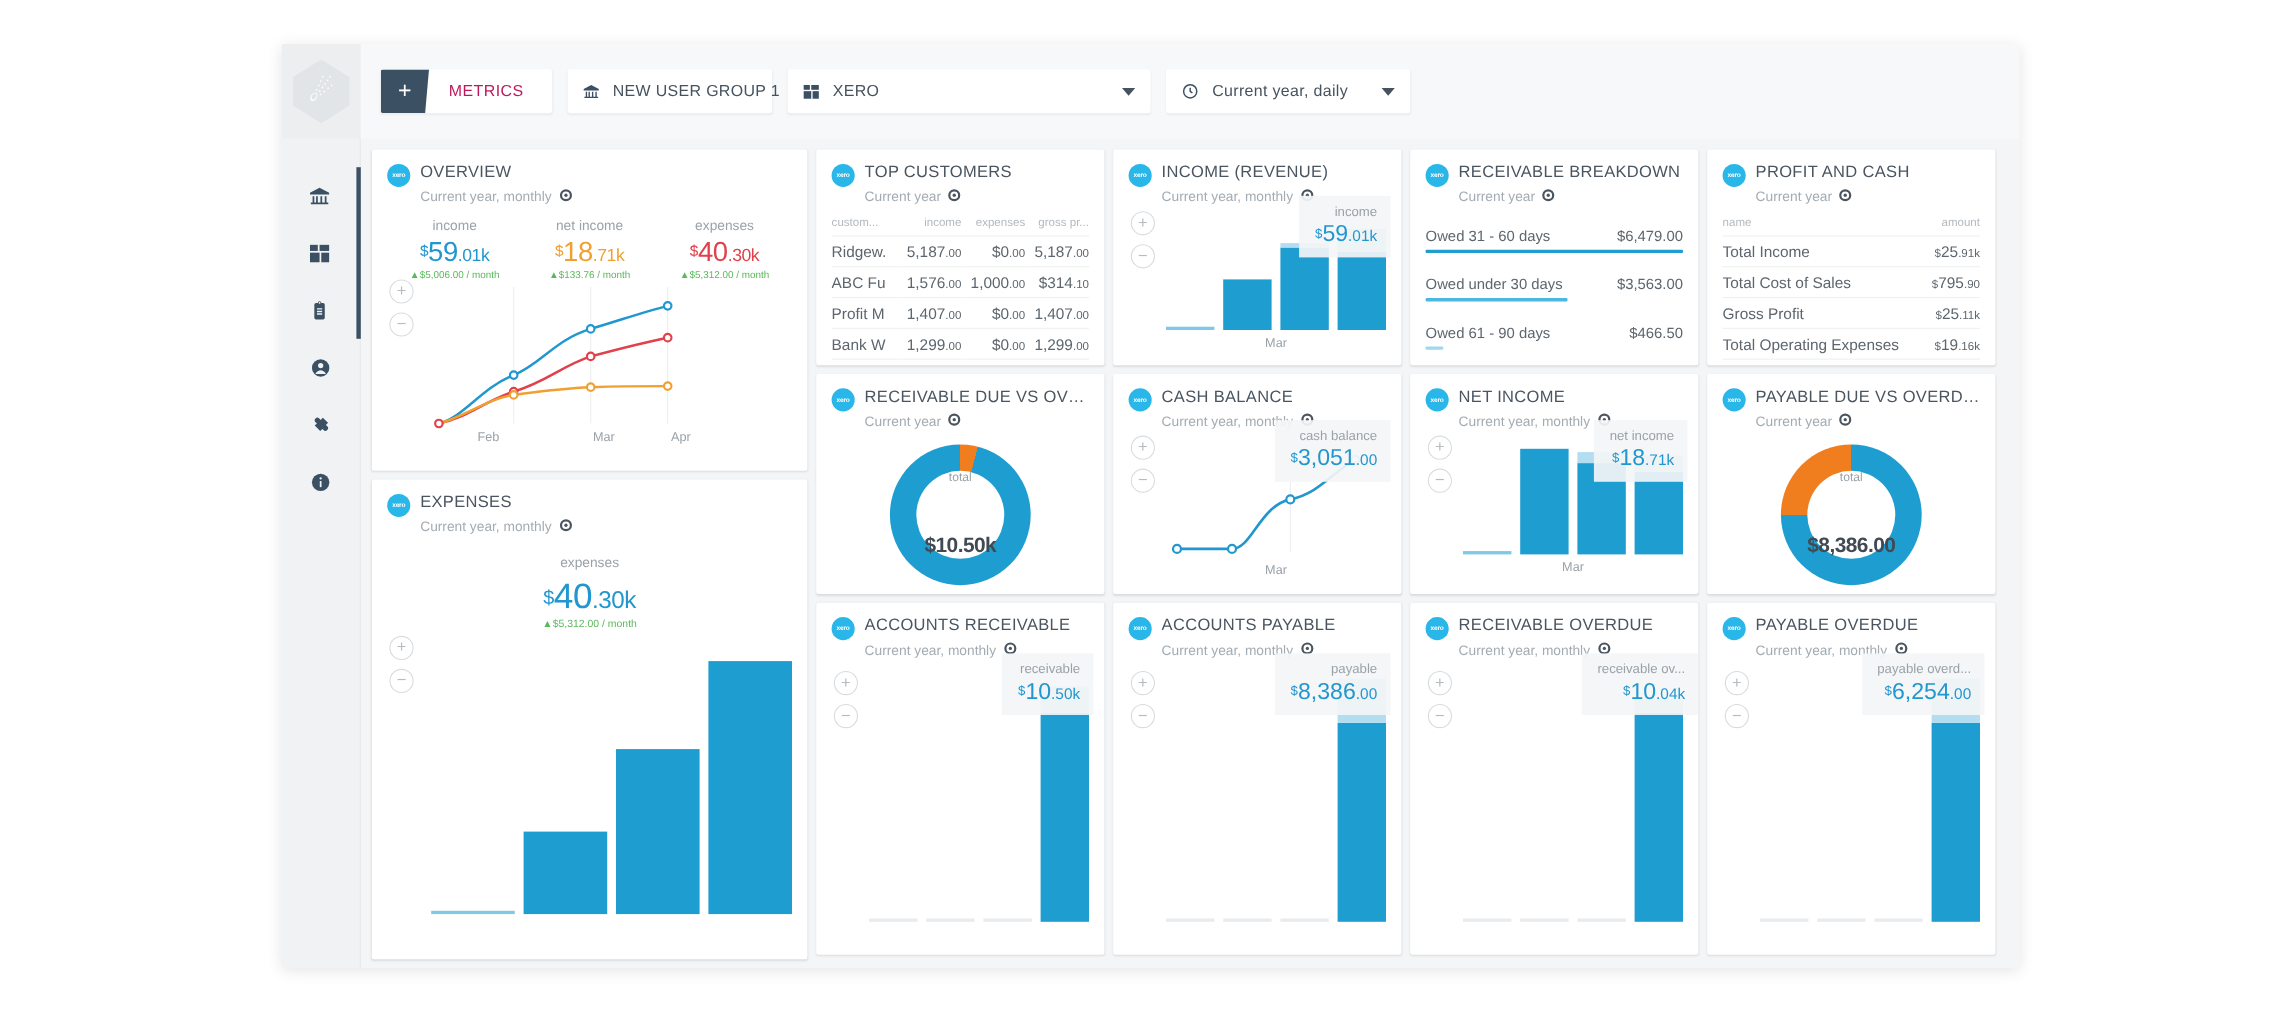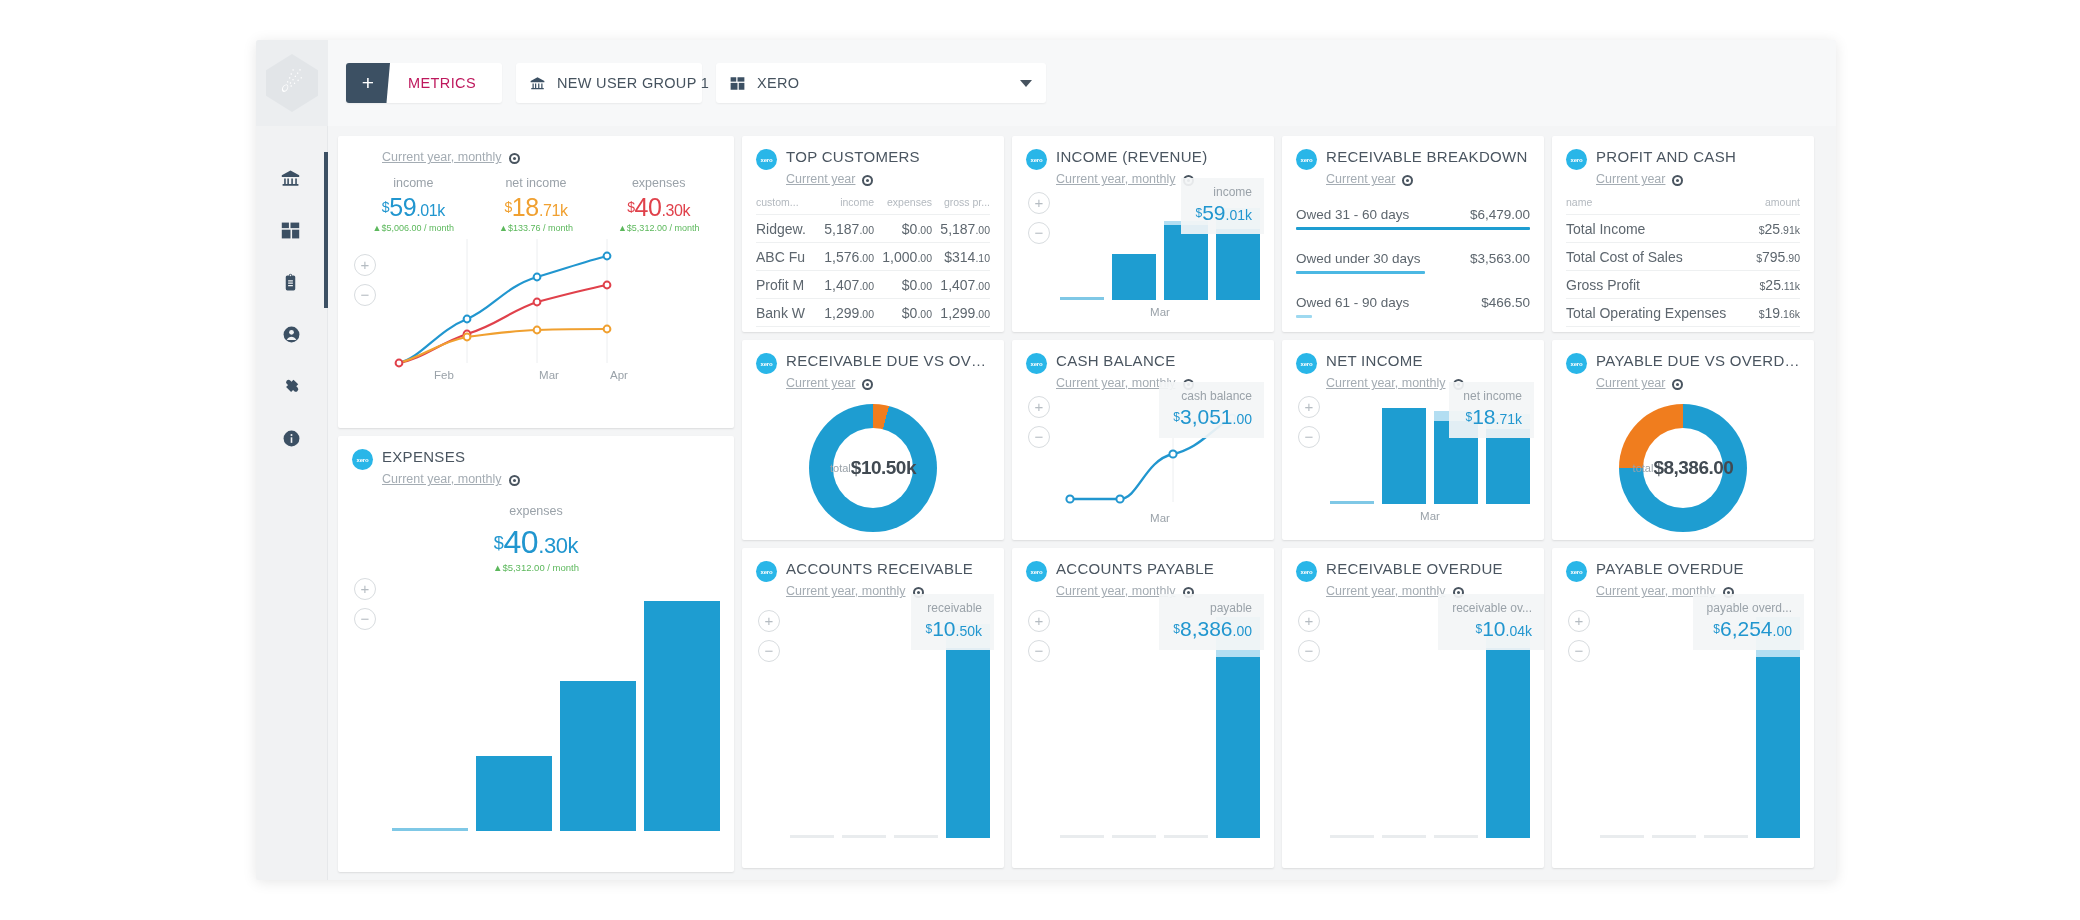--- a/index.html
+++ b/index.html
@@ -121,21 +121,21 @@
     color: #fff; font-size: 6px; font-weight: bold; letter-spacing: -.2px;
     margin-top: 1px;
   }
   .card-title {
     font-size: 15px; color: #4a5560; letter-spacing: .3px;
     white-space: nowrap; overflow: hidden; text-overflow: ellipsis;
   }
   .card-sub {
     font-size: 12.5px; color: #a4acb3;
     margin: 2px 0 0 30px;
-    display: flex; align-items: flex-end; gap: 7px; text-decoration: underline;
+    display: flex; align-items: flex-start; gap: 7px;
   }
   .sub-dot {
     width: 11px; height: 11px; border-radius: 50%;
     border: 2px solid #4a5560; display: inline-block; position: relative;
   }
   .sub-dot::after {
     content:""; position:absolute; left:2px; top:2px;
     width:3px; height:3px; border-radius:50%; background:#4a5560;
   }
   
@@ -190,21 +190,21 @@
   .tt-label { font-size: 12px; color: #9aa2a9; }
   .tt-val { font-size: 21px; color: #2196cf; font-weight: 300; margin-top: 2px; }
   .tt-val .cur { font-size: 12px; vertical-align: 3px; }
   .tt-val .dec { font-size: 14px; }
   
   .donut-wrap { display: flex; justify-content: center; margin-top: 14px; }
   .donut { position: relative; width: 128px; height: 128px; border-radius: 50%; }
   .donut .hole {
     position: absolute; left: 24px; top: 24px; width: 80px; height: 80px;
     background: #fff; border-radius: 50%;
-    display: flex; flex-direction: row; align-items: center; justify-content: center;
+    display: flex; flex-direction: column; align-items: center; justify-content: space-between;
   }
   .donut .hole .t { font-size: 11px; color: #9aa2a9; }
   .donut .hole .v { font-size: 19px; color: #414a52; font-weight: bold; letter-spacing: -.5px; }
   
   .linechart { position: relative; margin-top: 4px; }
 </style>
 </head>
 <body>
 
 <div class="app">
@@ -237,20 +237,30 @@
             <rect x="1" y="2" width="9" height="7"></rect>
             <rect x="12" y="2" width="11" height="7"></rect>
             <rect x="1" y="11" width="11" height="11"></rect>
             <rect x="14" y="11" width="9" height="11"></rect>
           </svg>
       </span>
       <span class="dd-text">XERO</span>
       <span class="caret"></span>
     </div>
 
+    <div class="dd dd-period">
+      <span class="dd-icon">
+        <svg width="16" height="16" viewBox="0 0 24 24" fill="none" stroke="currentColor" stroke-width="2">
+            <circle cx="12" cy="12" r="9"></circle>
+            <path d="M12 7v5l3 2"></path>
+          </svg>
+      </span>
+      <span class="dd-text">Current year, daily</span>
+      <span class="caret"></span>
+    </div>
   </div>
 
   <div class="sidebar">
     <div class="side-group-1">
       <div class="side-item">
         <svg width="19" height="19" viewBox="0 0 24 24" fill="currentColor">
             <path d="M12 2 1 8v2h22V8L12 2zM4 12v7H2v2h20v-2h-2v-7h-2v7h-3v-7h-2v7h-3v-7H8v7H6v-7H4z"></path>
           </svg>
       </div>
       <div class="side-item">
@@ -286,20 +296,24 @@
           <circle cx="12" cy="7.5" r="1.3" fill="#f1f2f3"></circle>
         </svg>
     </div>
   </div>
 
   <div class="canvas">
 
     <div class="col col-wide">
 
       <div class="card" style="height:292px">
+        <div class="card-head">
+          <div class="xero-badge">xero</div>
+          <div class="card-title">OVERVIEW</div>
+        </div>
         <div class="card-sub">
           <span>Current year, monthly</span>
           <span class="sub-dot"></span>
         </div>
 
         <div class="kpi-row">
           <div class="kpi">
             <div class="kpi-label">income</div>
             <div class="kpi-val c-blue"><span class="cur">$</span><span>59</span><span class="dec">.01k</span></div>
             <div class="kpi-sub c-green">▲<span>$5,006.00 / month</span></div>

